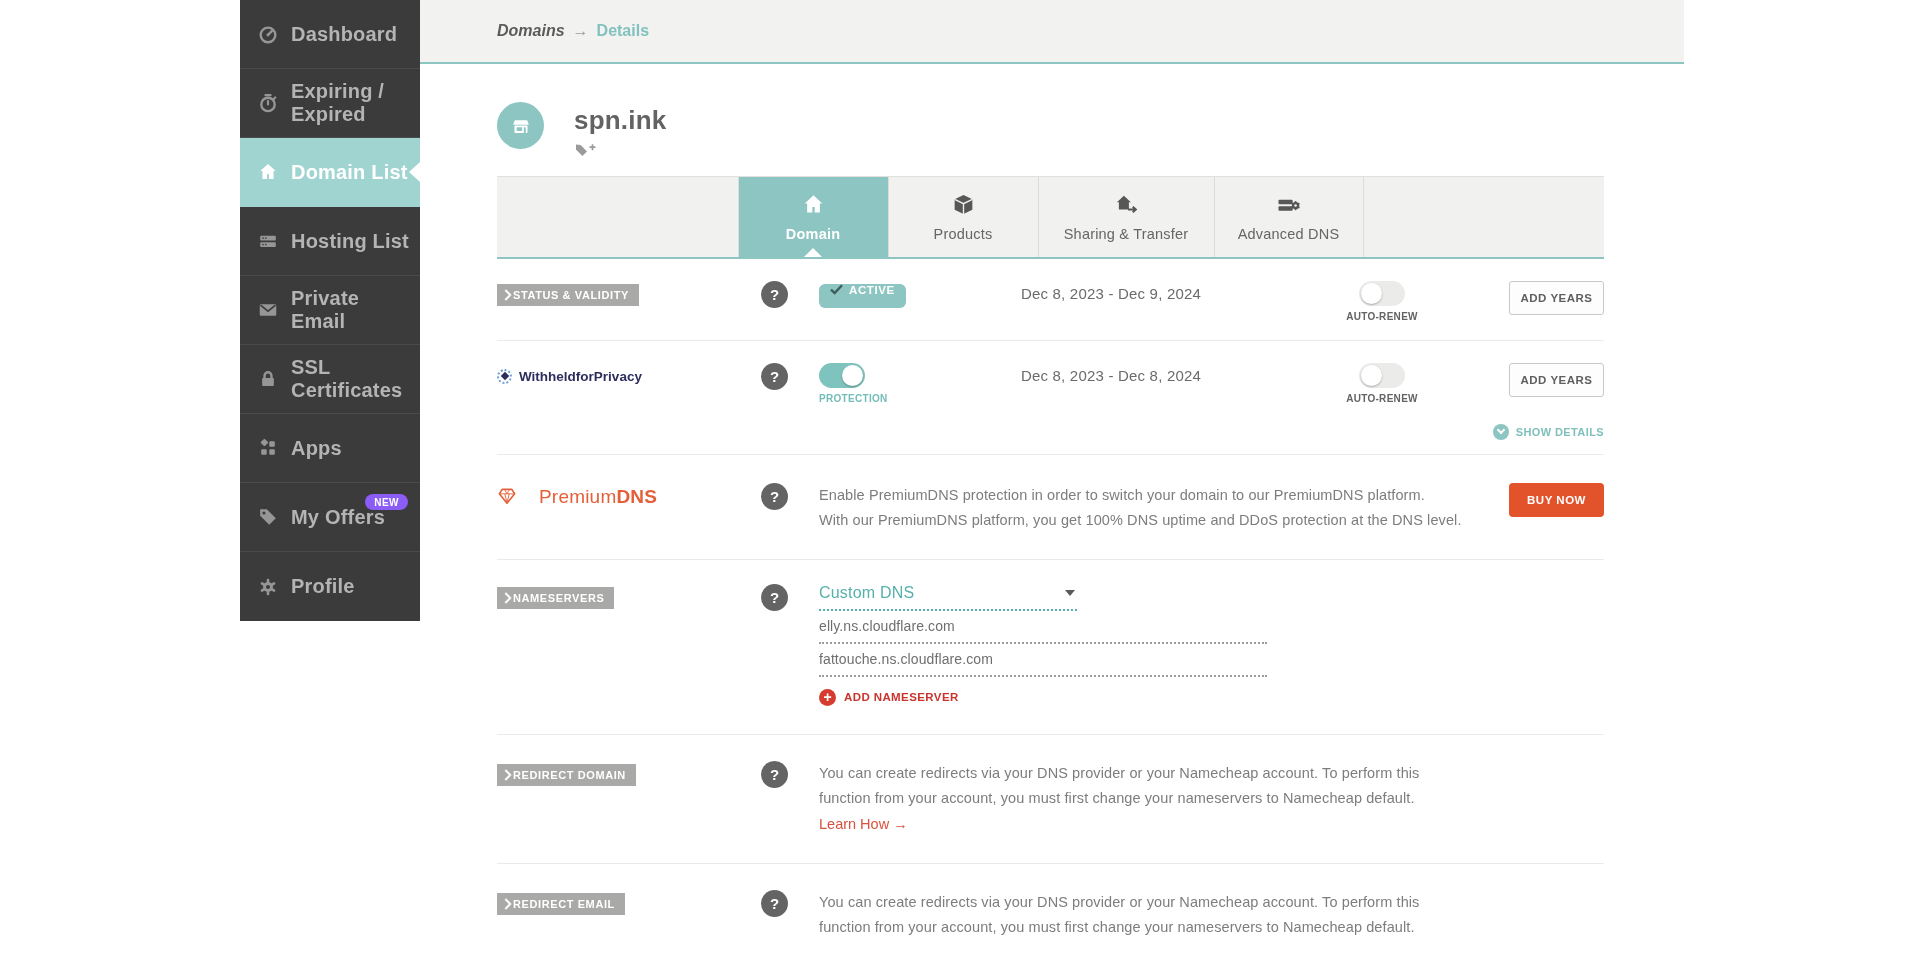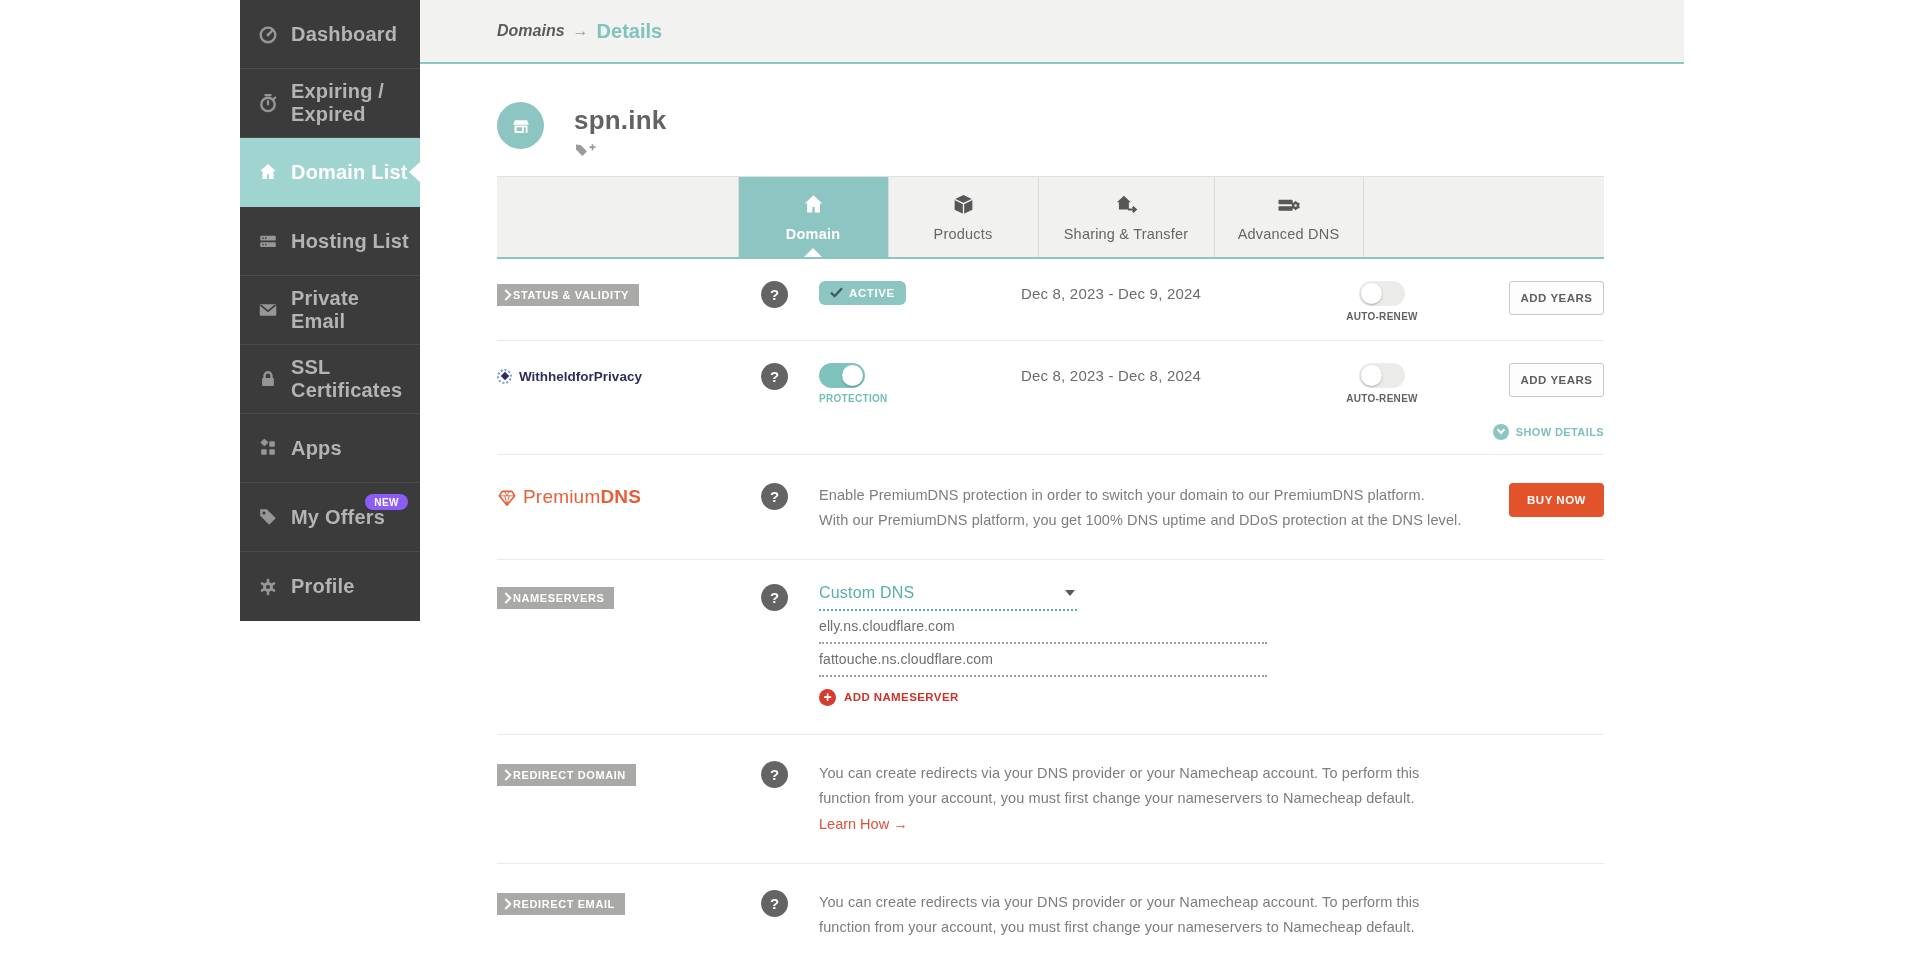--- a/index.html
+++ b/index.html
@@ -32,21 +32,21 @@
   }
 
   
   .topbar {
     position:absolute; left:420px; top:0; width:1264px; height:64px;
     background:#f2f2f0; border-bottom:2px solid #8cc5c1;
     display:flex; align-items:center; padding-left:77px;
   }
   .crumb-section { font-size:16px; font-weight:bold; color:#5b5b5b; cursor:pointer;font-style:italic; }
   .crumb-sep { font-size:16px; color:#9a9a9a; margin:0 8px; }
-  .crumb-current { font-size:20px; font-weight:bold; color:#82c2be; }
+  .crumb-current { font-size:16px; font-weight:bold; color:#82c2be; }
 
   
   .main { position:absolute; left:420px; top:66px; width:1264px; background:#fff; }
   .inner { padding:0 80px 0 77px; }
 
   .dom-head { display:flex; margin-top:36px; }
   .avatar {
     width:47px; height:47px; border-radius:50%; background:#8cc5c1; flex:none;
     display:flex; align-items:center; justify-content:center;
   }
@@ -100,21 +100,21 @@
     transform:rotate(45deg) translateY(0); 
   }
 
   .help {
     width:27px; height:27px; border-radius:50%; background:#646464; color:#fff;
     font-size:15px; font-weight:bold; display:flex; align-items:center; justify-content:center;
     cursor:pointer; user-select:none;
   }
 
   .status-pill {
-    display:inline-flex; align-items:center; gap:6px; height:24px; padding:0 11px;
+    display:inline-flex; gap:6px; height:24px; padding:0 11px;
     background:#8cc5c1; border-radius:6px; color:#fff; font-size:11.5px; font-weight:bold; letter-spacing:.6px;
   }
 
   .toggle { width:46px; height:25px; border-radius:13px; background:#ebebe9; position:relative; cursor:pointer; }
   .toggle .knob {
     position:absolute; top:2px; left:2px; width:21px; height:21px; border-radius:50%;
     background:#ffffff; box-shadow:0 1px 2px rgba(0,0,0,.28);
   }
   .toggle.on { background:#7fc3bf; }
   .toggle.on .knob { left:auto; right:2px; }
@@ -135,21 +135,21 @@
   }
   .sd-circle { width:16px; height:16px; border-radius:50%; background:#8cc5c1; display:flex; align-items:center; justify-content:center; }
   .sd-chev { width:6px; height:6px; border-right:2px solid #fff; border-bottom:2px solid #fff; transform:rotate(45deg); margin-top:-3px; }
   .sd-label { font-size:11px; font-weight:bold; letter-spacing:.4px; color:#7fc0bc; }
 
   .brand-wfp { display:flex; align-items:center; gap:7px; padding-top:3px; }
   .wfp-ring { width:15px; height:15px; border:2px dotted #6b9fd8; border-radius:50%; display:inline-flex; align-items:center; justify-content:center; flex:none; }
   .wfp-diamond { width:6px; height:6px; background:#2e2e5e; transform:rotate(45deg); }
   .wfp-text { font-size:13.5px; font-weight:bold; color:#2e2e5e; }
 
-  .brand-pdns { display:flex; align-items:flex-end; gap:6px; }
+  .brand-pdns { display:flex; align-items:flex-start; gap:22px; }
   .pdns-text { font-size:19px; color:#e4603a; letter-spacing:.2px; }
   .pdns-text b { font-weight:bold; }
 
   .body-text { font-size:14.5px; color:#7d7d7d; line-height:25px; letter-spacing:.1px; }
   .learn-link { display:inline-block; margin-top:5px; font-size:14.5px; color:#d9513f; cursor:pointer; }
 
   .select-line {
     width:258px; display:flex; align-items:center; justify-content:space-between;
     padding-bottom:7px; border-bottom:2px dotted #56b0ab; cursor:pointer;
   }

